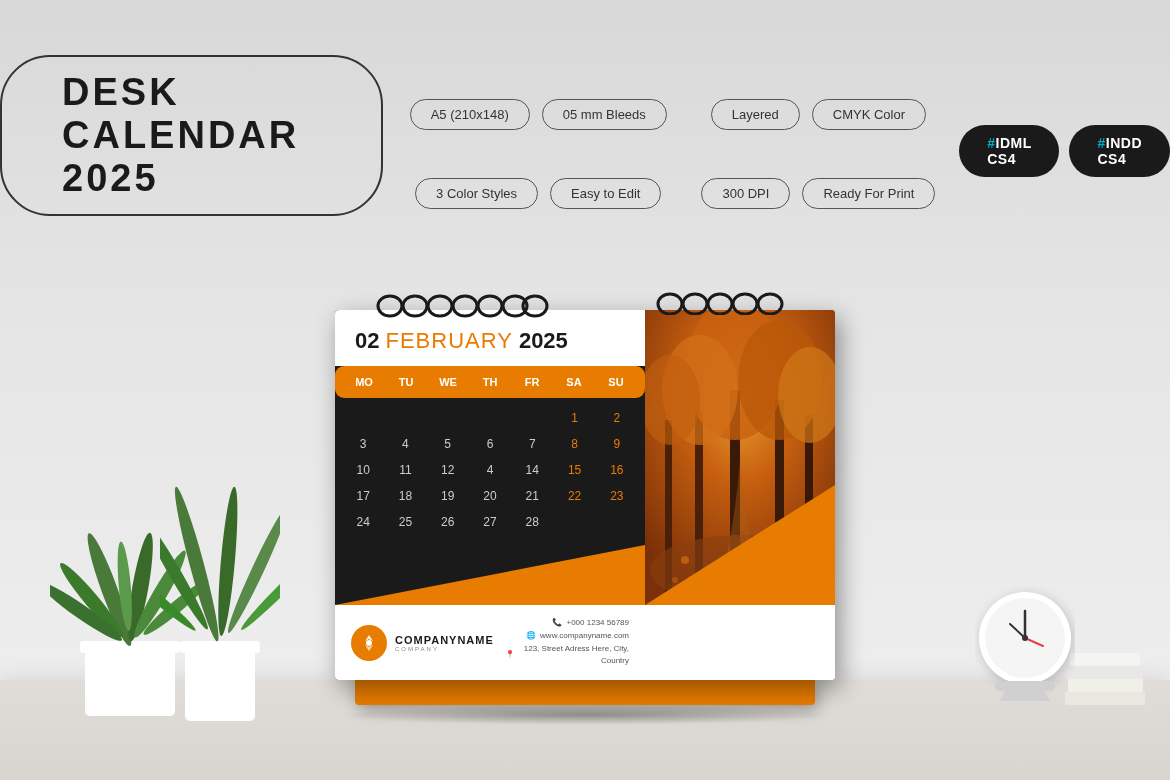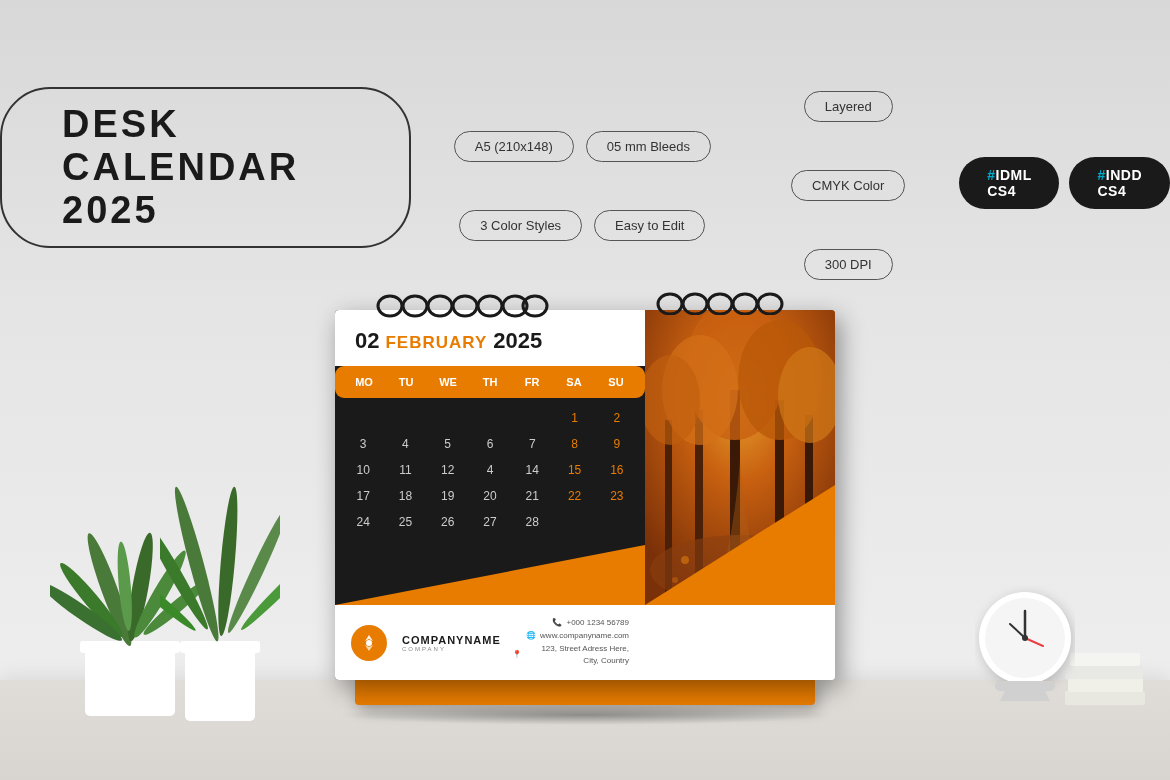--- a/index.html
+++ b/index.html
@@ -153,23 +153,23 @@
       gap: 6px;
     }
 
     .cal-month-num {
       font-size: 22px;
       color: #1a1a1a;
       font-weight: 700;
     }
 
     .cal-month-name {
-      font-size: 17px;
+      font-size: 22px;
       color: #e87c00;
-      font-weight: 700;
+      font-weight: 400;
       letter-spacing: 1px;
     }
 
     .cal-year {
       font-size: 22px;
       color: #1a1a1a;
       font-weight: 700;
     }
 
     
@@ -223,21 +223,21 @@
       padding: 12px 16px;
       display: flex;
       align-items: center;
       gap: 12px;
       height: 75px;
     }
 
     .company-logo {
       display: flex;
       align-items: center;
-      gap: 15px;
+      gap: 8px;
       justify-content: center;
     }
 
     .logo-icon {
       width: 36px;
       height: 36px;
       background: #e87c00;
       border-radius: 50%;
       display: flex;
       align-items: center;
@@ -311,20 +311,21 @@
     <span class="tag">A5 (210x148)</span>
     <span class="tag">05 mm Bleeds</span>
     <span class="tag">3 Color Styles</span>
     <span class="tag">Easy to Edit</span>
   </div>
 
   <div class="tags-row tags-row2">
     <span class="tag">Layered</span>
     <span class="tag">CMYK Color</span>
     <span class="tag">300 DPI</span>
+    <span class="tag">Ready For Print</span>
   </div>
 
   <div class="hash-tags-row">
     <span class="hash-tag">
       <span class="hash">#</span><span>IDML CS4</span>
     </span>
     <span class="hash-tag">
       <span class="hash">#</span><span>INDD CS4</span>
     </span>
   </div>

